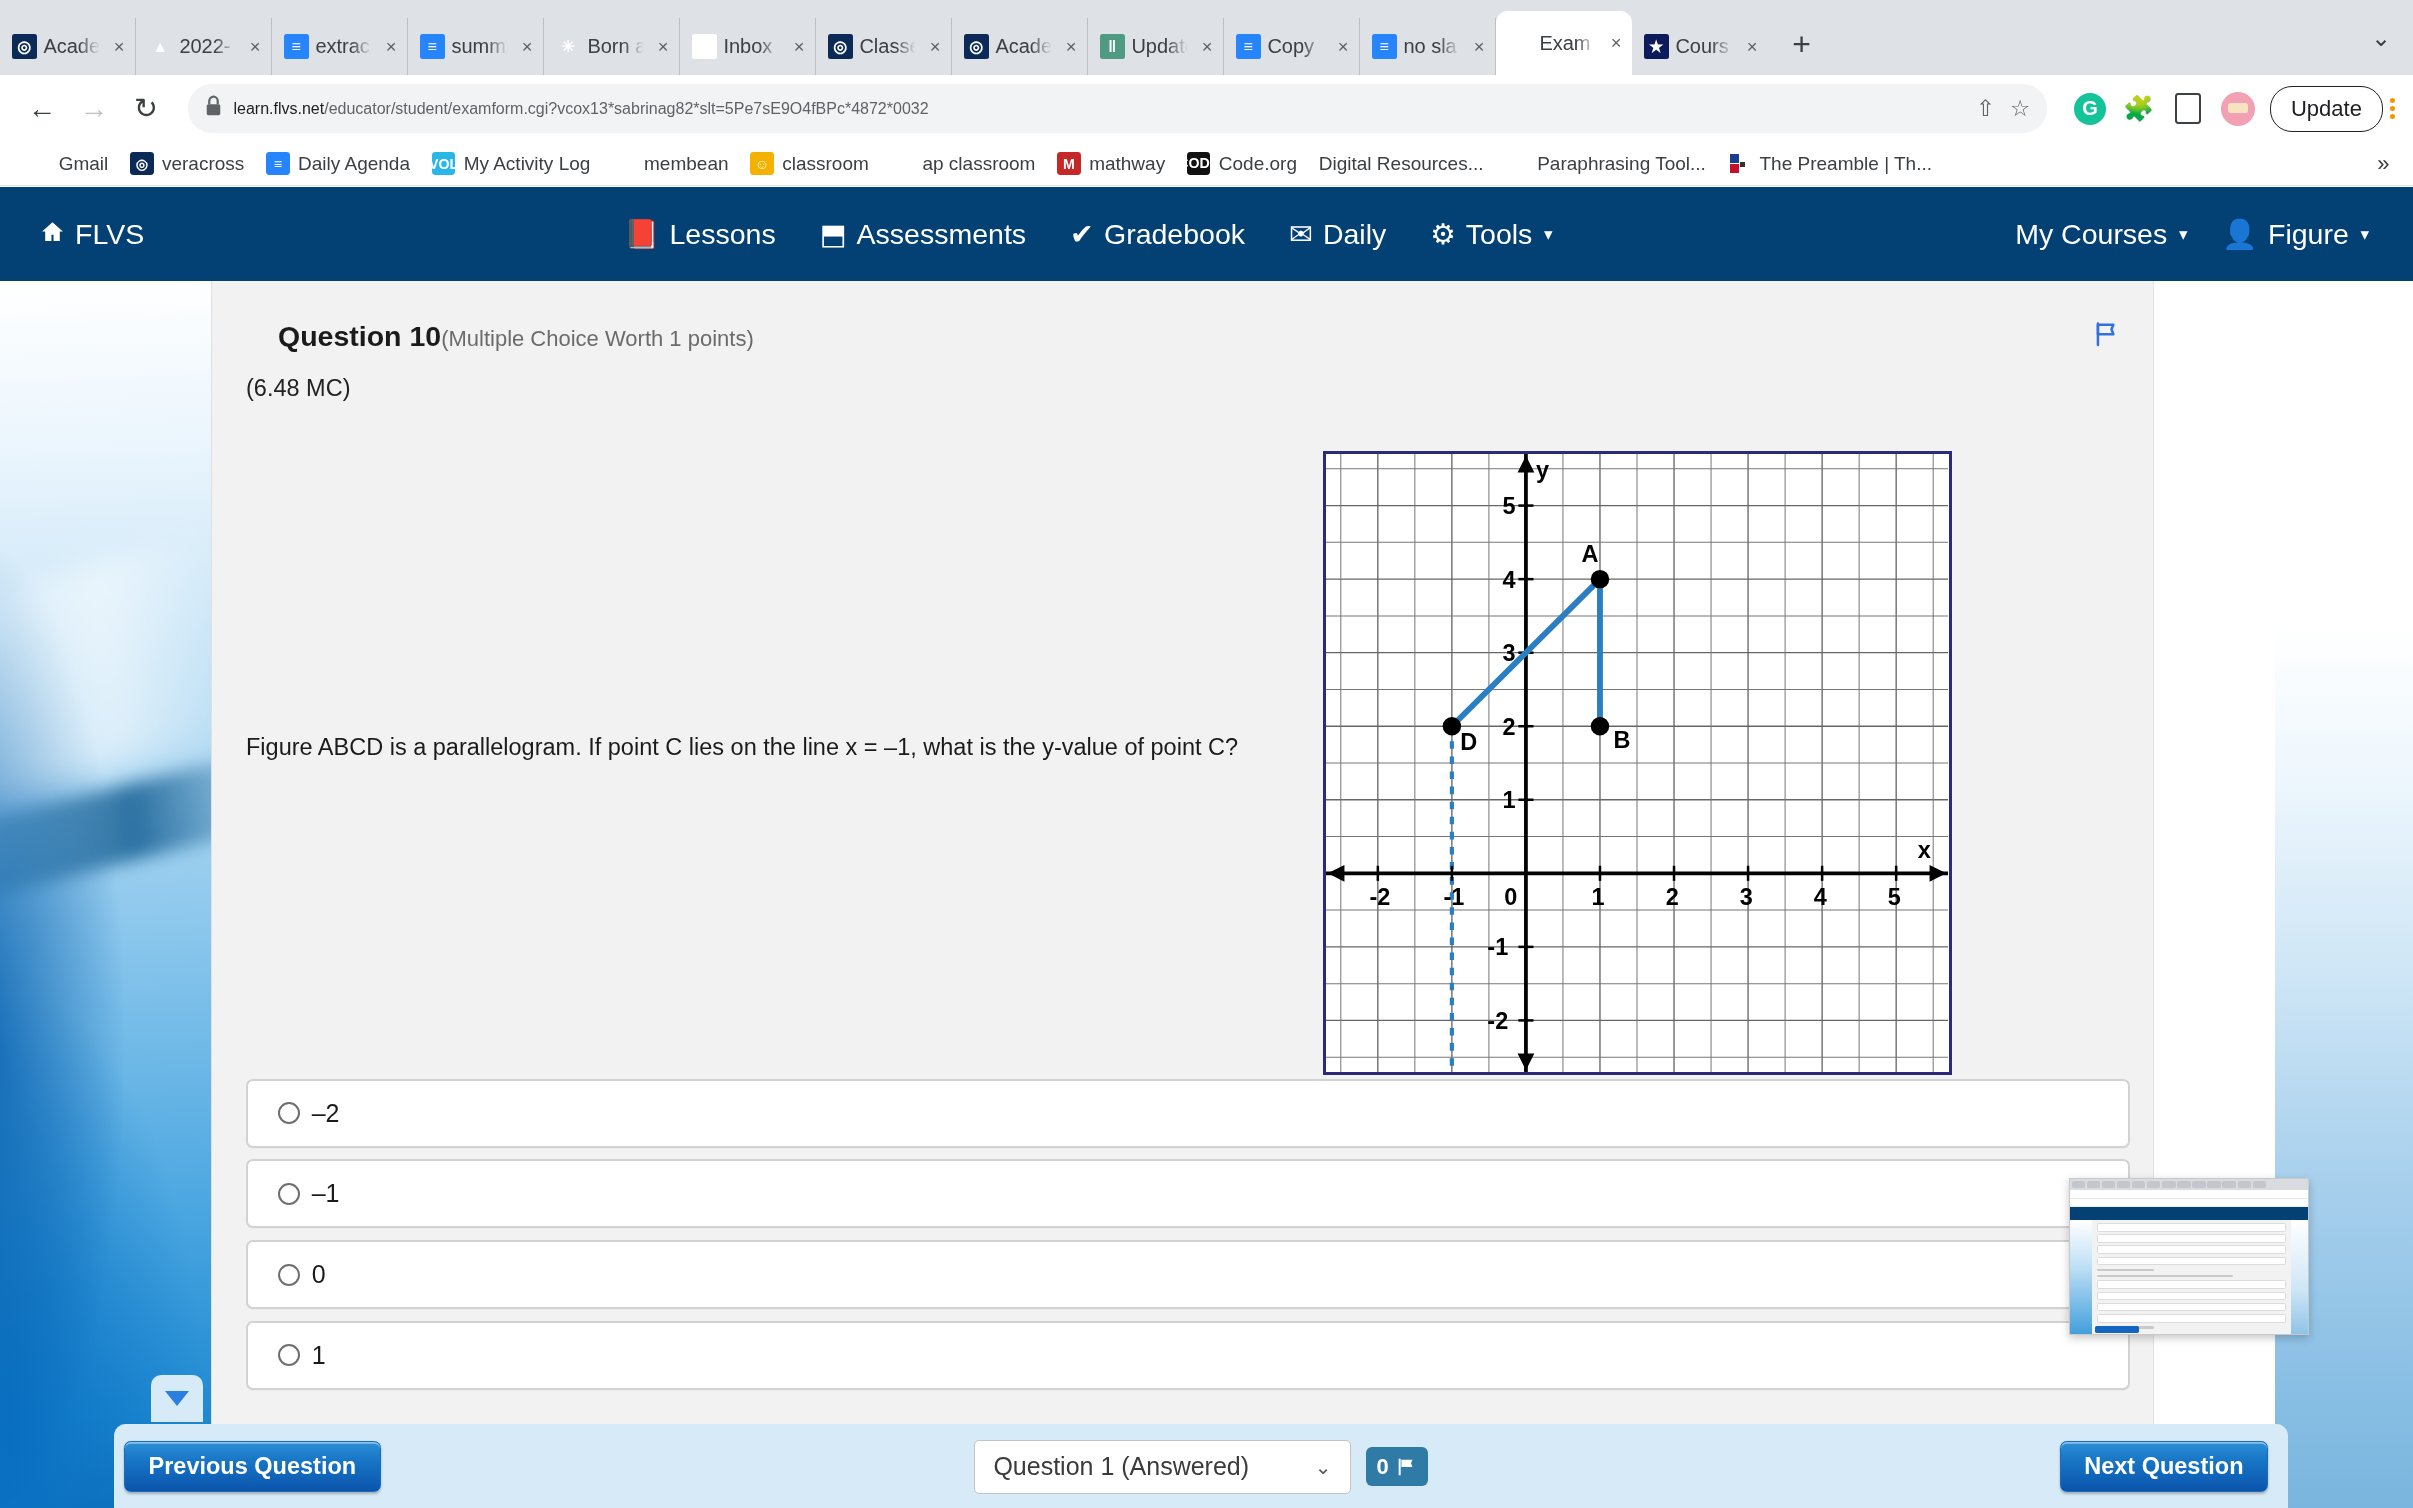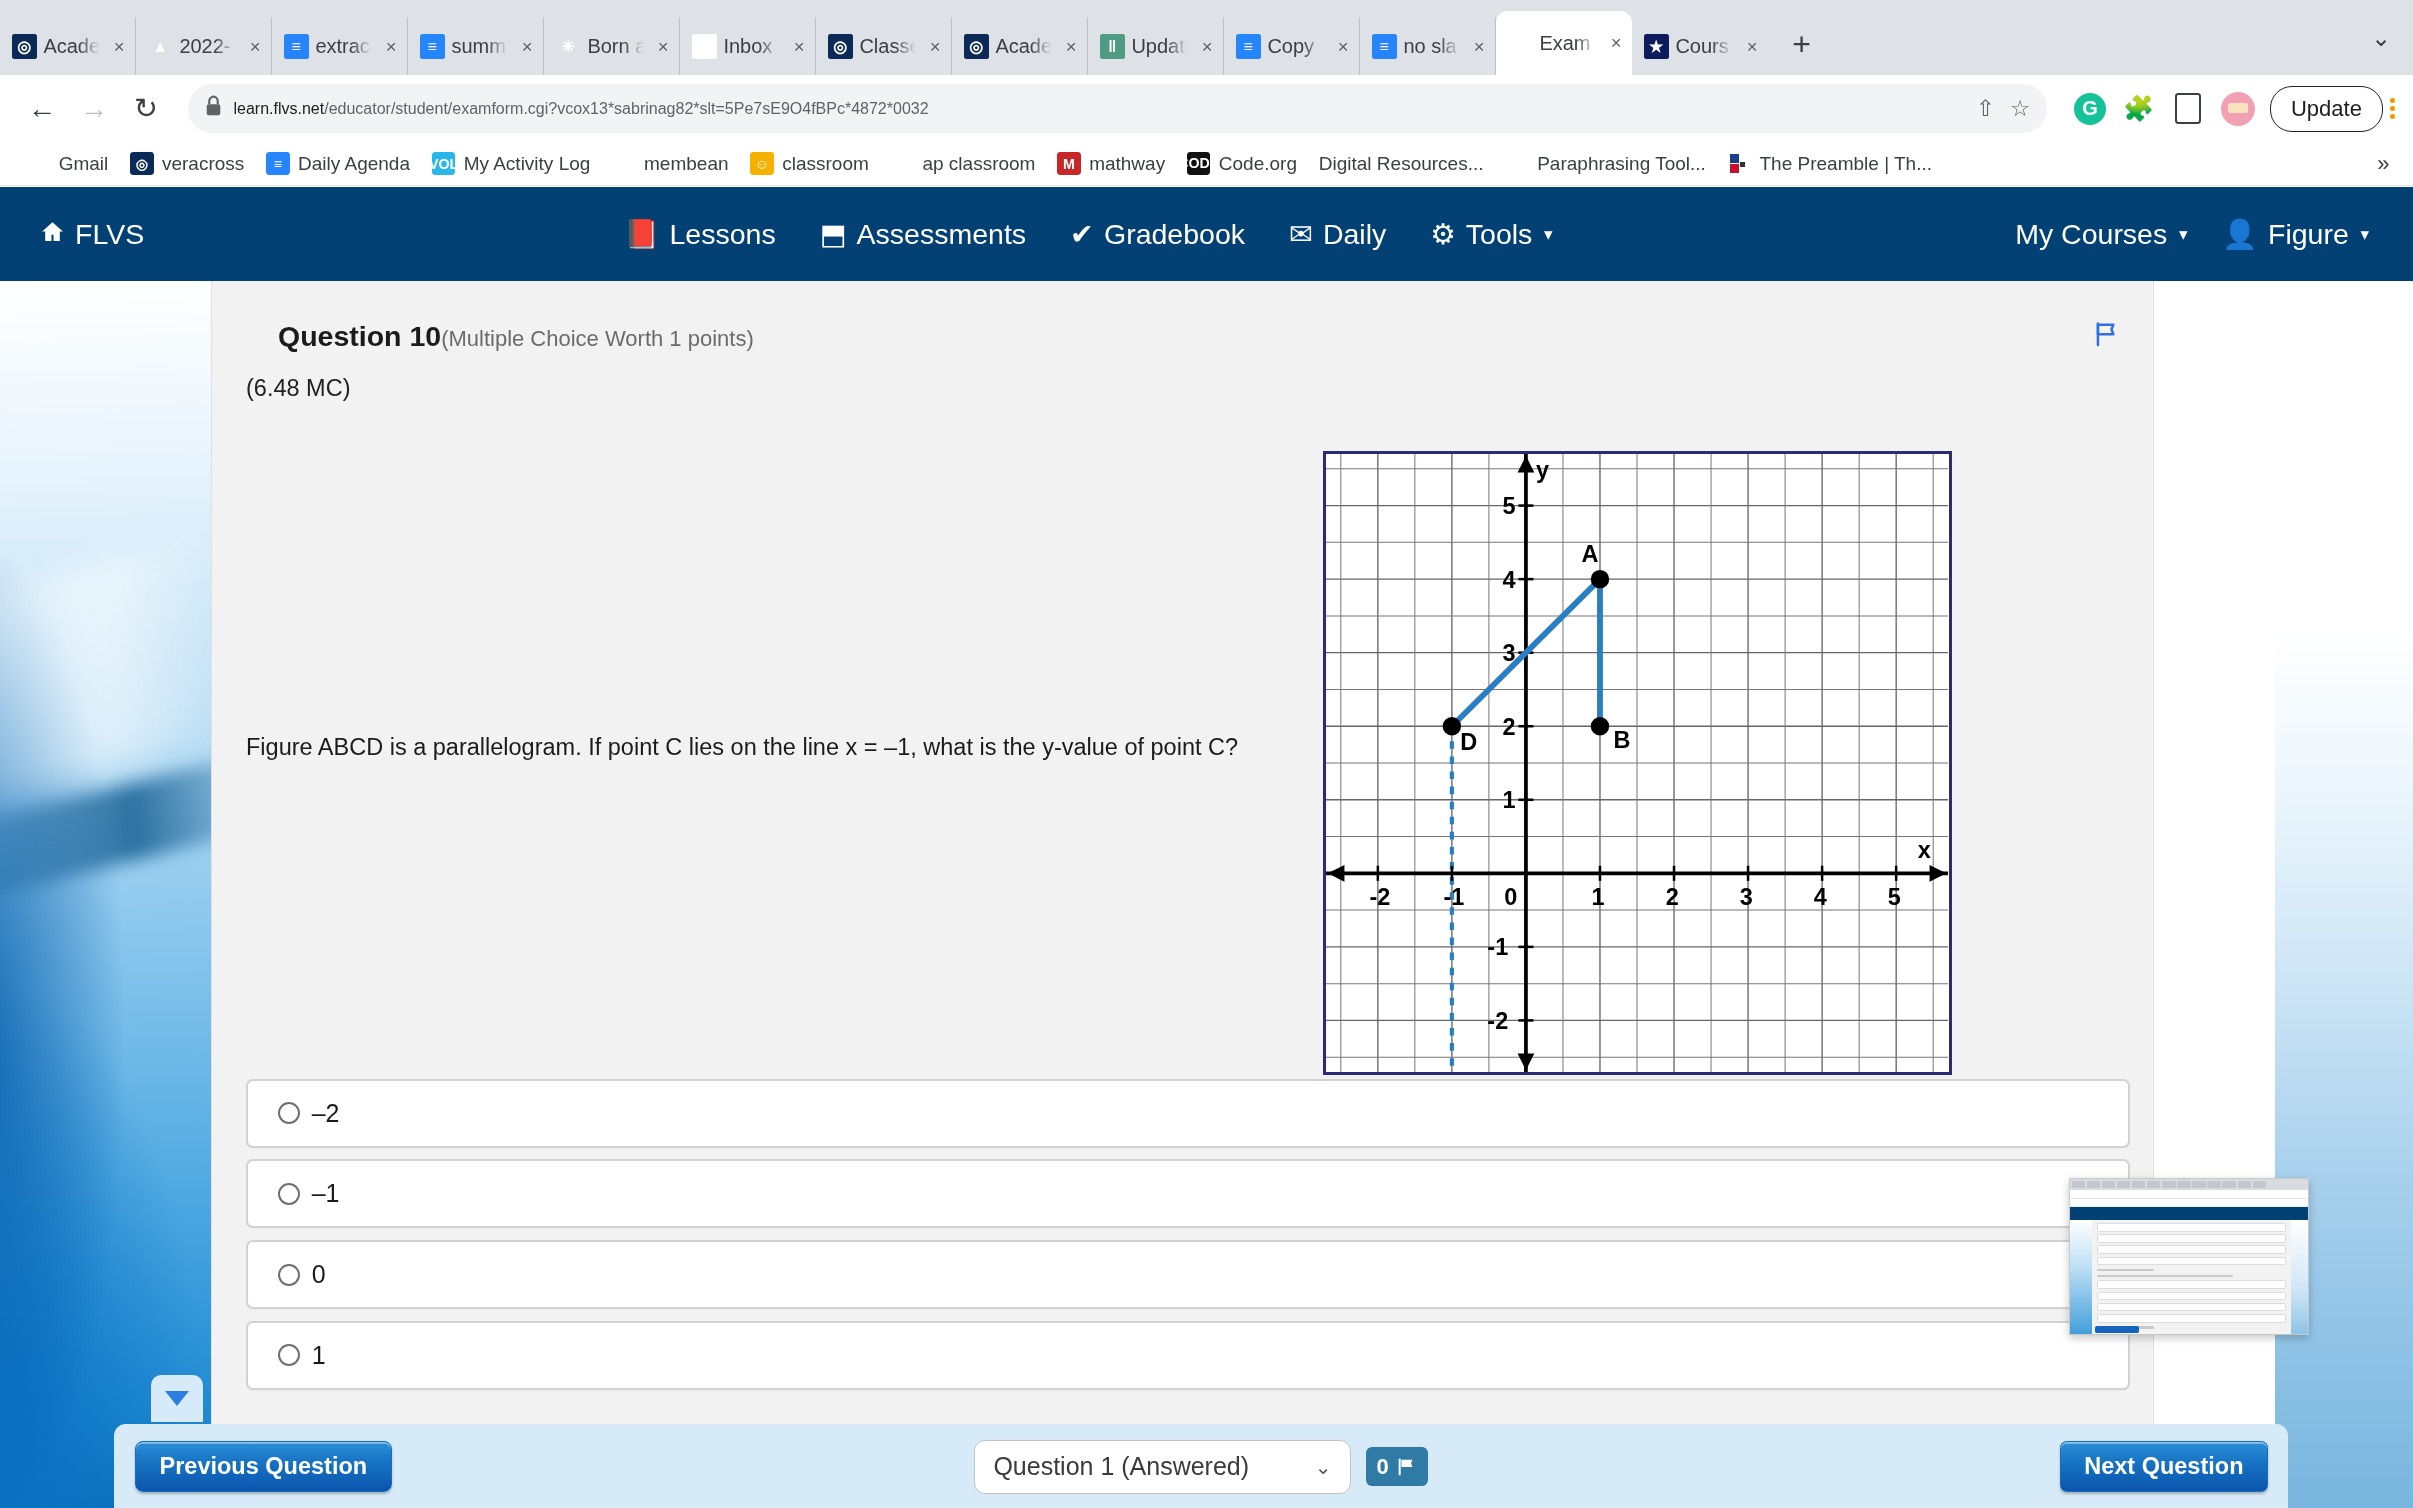--- a/index.html
+++ b/index.html
@@ -221,25 +221,25 @@
     position:absolute;left:114px;bottom:0;width:2174px;height:85px;
     background:#d7eaf7;border-radius:11.7px 11.7px 0 0;
     display:flex;align-items:center;z-index:10;
   }
   .btn3d{
     height:49px;border-radius:6.7px;padding:0 23.5px;display:flex;align-items:center;justify-content:center;
     font-size:23.5px;color:#fff;font-weight:700;
     background:linear-gradient(180deg,#2b8fd6 0%,#1673c4 42%,#0b55ad 100%);
     border:1.7px solid #1a6bbd;box-shadow:inset 0 1.7px 0 rgba(255,255,255,.45),0 1.7px 2.5px rgba(0,0,0,.25);
   }
-  .btn-prev{position:absolute;left:21px;border-radius:8px;}
+  .btn-prev{position:absolute;left:10px;}
   .btn-next{position:absolute;right:20px;}
   .qselect-wrap{position:absolute;left:50%;transform:translateX(-50%);display:flex;align-items:center;gap:15px;}
   .qselect{
-    width:377px;height:54px;background:#fff;border:1.7px solid #c3c3c3;border-radius:11px;
+    width:377px;height:54px;background:#fff;border:1.7px solid #c3c3c3;border-radius:5px;
     display:flex;align-items:center;padding:0 18.4px;box-sizing:border-box;font-size:25px;color:#3b3b3b;
   }
   .qselect .sel-caret{margin-left:auto;font-size:20px;color:#555;}
   .flagcount{
     height:39px;min-width:62px;background:#2f7ba6;border-radius:5.9px;
     display:flex;align-items:center;justify-content:center;gap:6.7px;
     color:#fff;font-size:22px;font-weight:700;padding:0 8.4px;box-sizing:border-box;
   }
 
   

